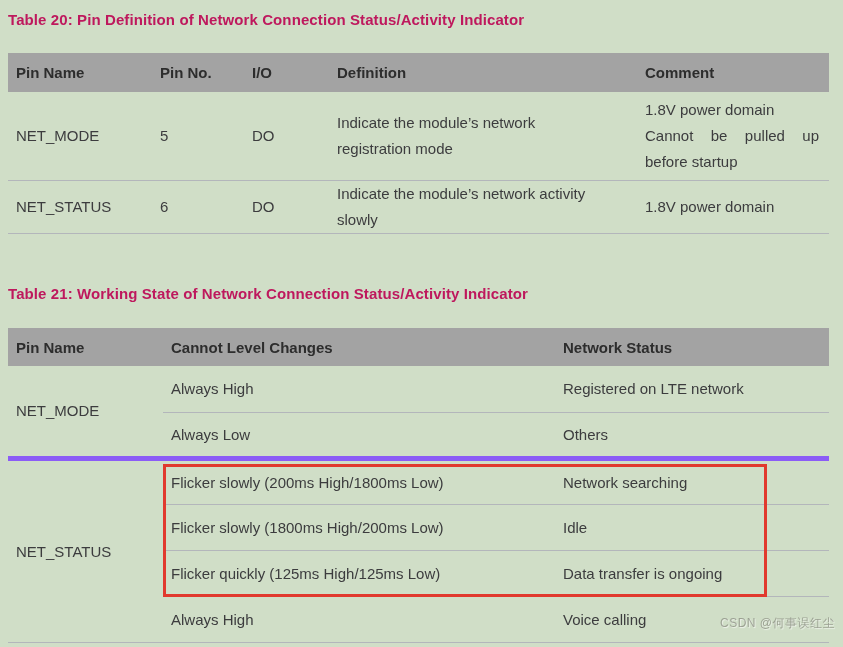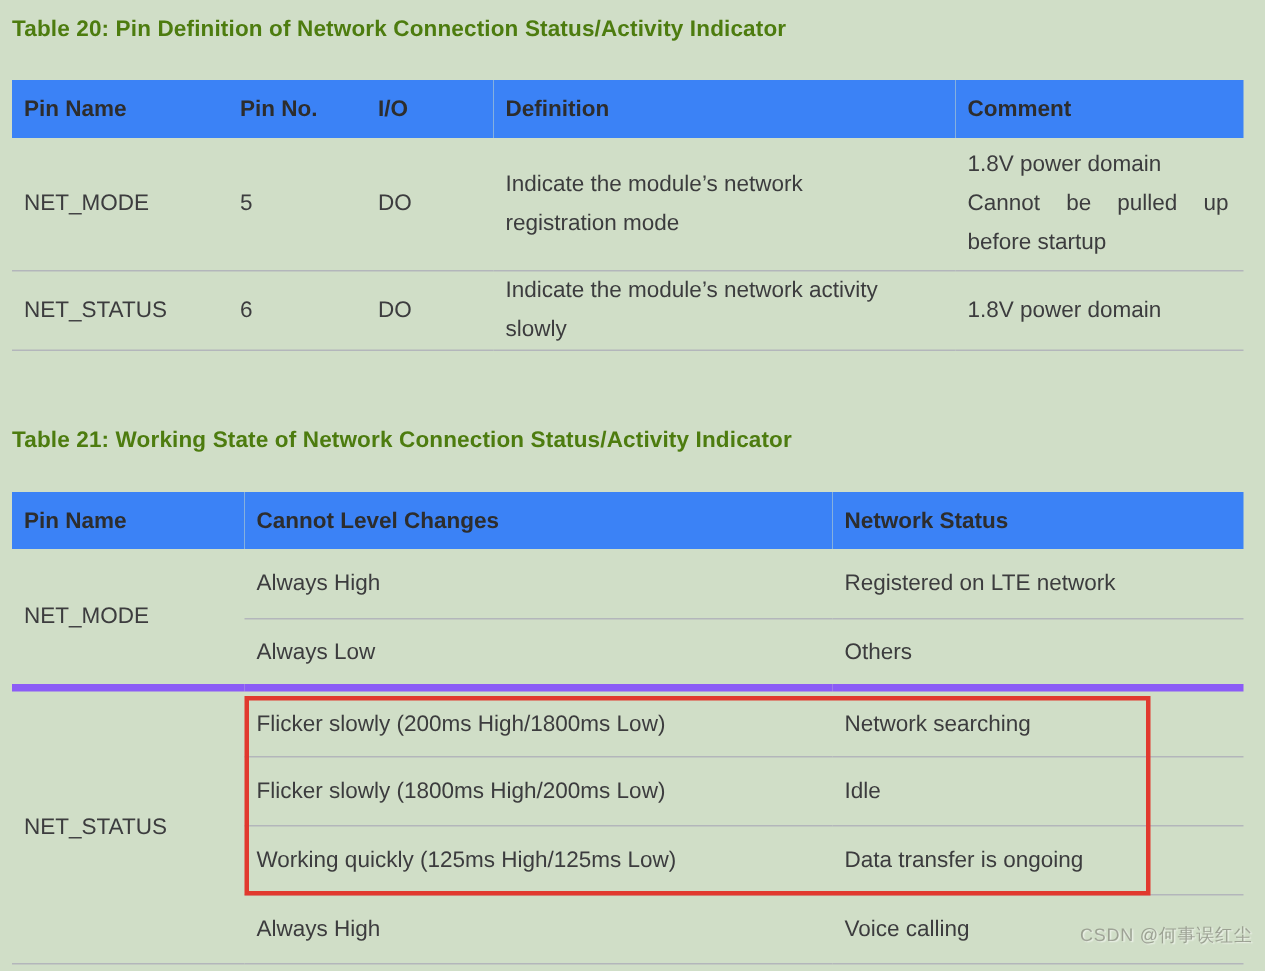--- a/index.html
+++ b/index.html
@@ -10,21 +10,21 @@
     font-family: "Liberation Sans", sans-serif;
     color: #3c3c3e;
     font-size: 15px;
     overflow: hidden;
   }
   .doc-title {
     position: absolute;
     left: 8px;
     font-size: 15px;
     font-weight: bold;
-    color: #4d7c0f;
+    color: #be185d;
     letter-spacing: 0.1px;
   }
   #title-20 { top: 11px; }
   #title-21 { top: 285px; text-align: center; }
 
   table {
     position: absolute;
     left: 8px;
     width: 821px;
     border-collapse: collapse;
@@ -35,21 +35,21 @@
   #table-20 { top: 53px; }
   #table-21 { top: 328px; }
   th, td {
     padding: 0 10px 0 8px;
     vertical-align: middle;
     text-align: left;
     font-weight: normal;
     overflow: hidden;
   }
   thead th {
-    background: #3b82f6;
+    background: #a3a3a3;
     font-weight: bold;
     color: #2d2d2d;
   }
   #table-20 thead tr { height: 39px; }
   #table-21 thead tr { height: 38px; }
 
   
   #t20-row-0 { height: 88px; }
   #t20-row-1 { height: 49px; }
   #t20-row-1 td { border-top: 1px solid #b3b6bb; }
@@ -166,21 +166,21 @@
     <tr class="group-sep">
       <td rowspan="4">NET_STATUS</td>
       <td class="subcell">Flicker slowly (200ms High/1800ms Low)</td>
       <td class="subcell">Network searching</td>
     </tr>
     <tr class="sub-sep">
       <td class="subcell">Flicker slowly (1800ms High/200ms Low)</td>
       <td class="subcell">Idle</td>
     </tr>
     <tr class="sub-sep">
-      <td class="subcell">Working quickly (125ms High/125ms Low)</td>
+      <td class="subcell">Flicker quickly (125ms High/125ms Low)</td>
       <td class="subcell">Data transfer is ongoing</td>
     </tr>
     <tr class="sub-sep">
       <td class="subcell">Always High</td>
       <td class="subcell">Voice calling</td>
     </tr>
   </tbody>
 </table>
 
 <div id="highlight-box"></div>

